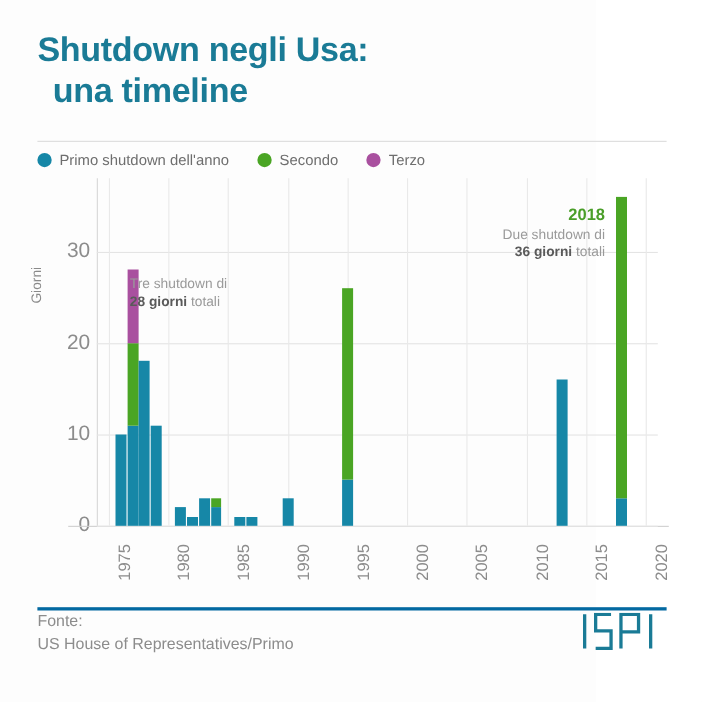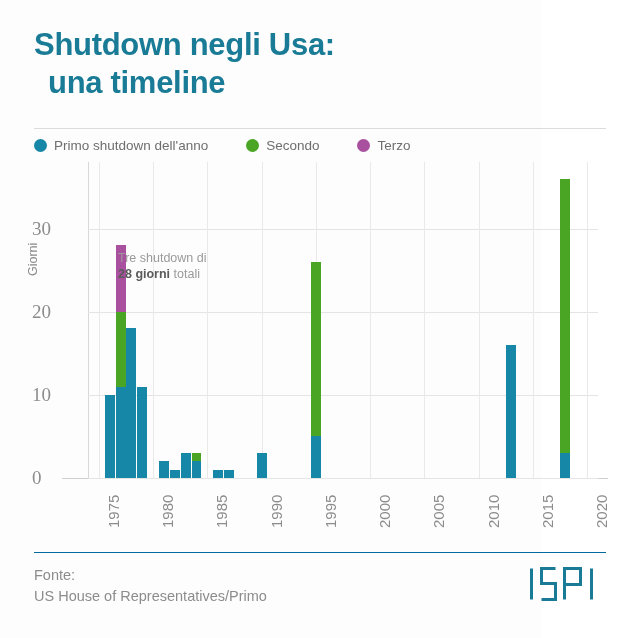--- a/index.html
+++ b/index.html
@@ -38,21 +38,21 @@
   }
   .chart-title .line2 { display: block; margin-left: 14px; }
 
   #legend {
     position: absolute;
     left: 34px;
     top: 128px;
     width: 572px;
     display: flex;
     align-items: center;
-    gap: 38px;
+    gap: 26px;
     padding-top: 9px;
     border-top: 1px solid #dcdcdc;
   }
   .legend-item {
     display: flex;
     align-items: center;
     gap: 7px;
   }
   .legend-dot {
     width: 13px;
@@ -80,27 +80,26 @@
     left: 26px;
     top: 276px;
     font-size: 12.5px;
     color: #8a8a8a;
     transform: rotate(-90deg);
     transform-origin: left top;
     white-space: nowrap;
   }
   .y-tick-label {
     position: absolute;
-    right: 16px;
+    right: 0;
     width: 34px;
-    text-align: left;
+    text-align: right;
     font-size: 19px;
     color: #8c8c8c;
     line-height: 1;
-    font-family: Liberation Serif, serif;
   }
   #y-labels {
     position: absolute;
     left: 48px;
     top: 0;
     width: 34px;
     height: 638px;
   }
 
   #plot-area {
@@ -203,22 +202,21 @@
     text-align: right;
   }
   #annot-2018 .annot-year { color: #4a9e29; }
 
   
   #footer {
     position: absolute;
     left: 34px;
     top: 552px;
     width: 572px;
-    border-top: 1px solid #0369a1;
-    padding-top: 12px;
+    border-top: 3px solid #0369a1;
     display: flex;
     justify-content: space-between;
     align-items: flex-start;
   }
   .source-text {
     font-size: 14.5px;
     color: #8c8c8c;
     line-height: 1.42;
   }
   .source-text span { display: block; }
@@ -341,20 +339,25 @@
         <div class="x-tick-label" style="left: 396.638px; top: 46px;">2010</div>
         <div class="x-tick-label" style="left: 450.894px; top: 46px;">2015</div>
         <div class="x-tick-label" style="left: 505.149px; top: 46px;">2020</div>
       </div>
 
     <div class="annot" id="annot-1977">
       <span class="annot-l1">Tre shutdown di</span>
       <span class="annot-l2"><b>28 giorni</b><span> totali</span></span>
     </div>
 
+    <div class="annot" id="annot-2018">
+      <span class="annot-year">2018</span>
+      <span class="annot-l1">Due shutdown di</span>
+      <span class="annot-l2"><b>36 giorni</b><span> totali</span></span>
+    </div>
   </div>
 
   <div id="footer">
     <div class="source-text">
       <span>Fonte:</span>
       <span>US House of Representatives/Primo</span>
     </div>
     <div id="logo">
       <svg width="78" height="34" viewBox="0 0 78 34">
         <g fill="none" stroke="#1a7b96" stroke-width="3">

